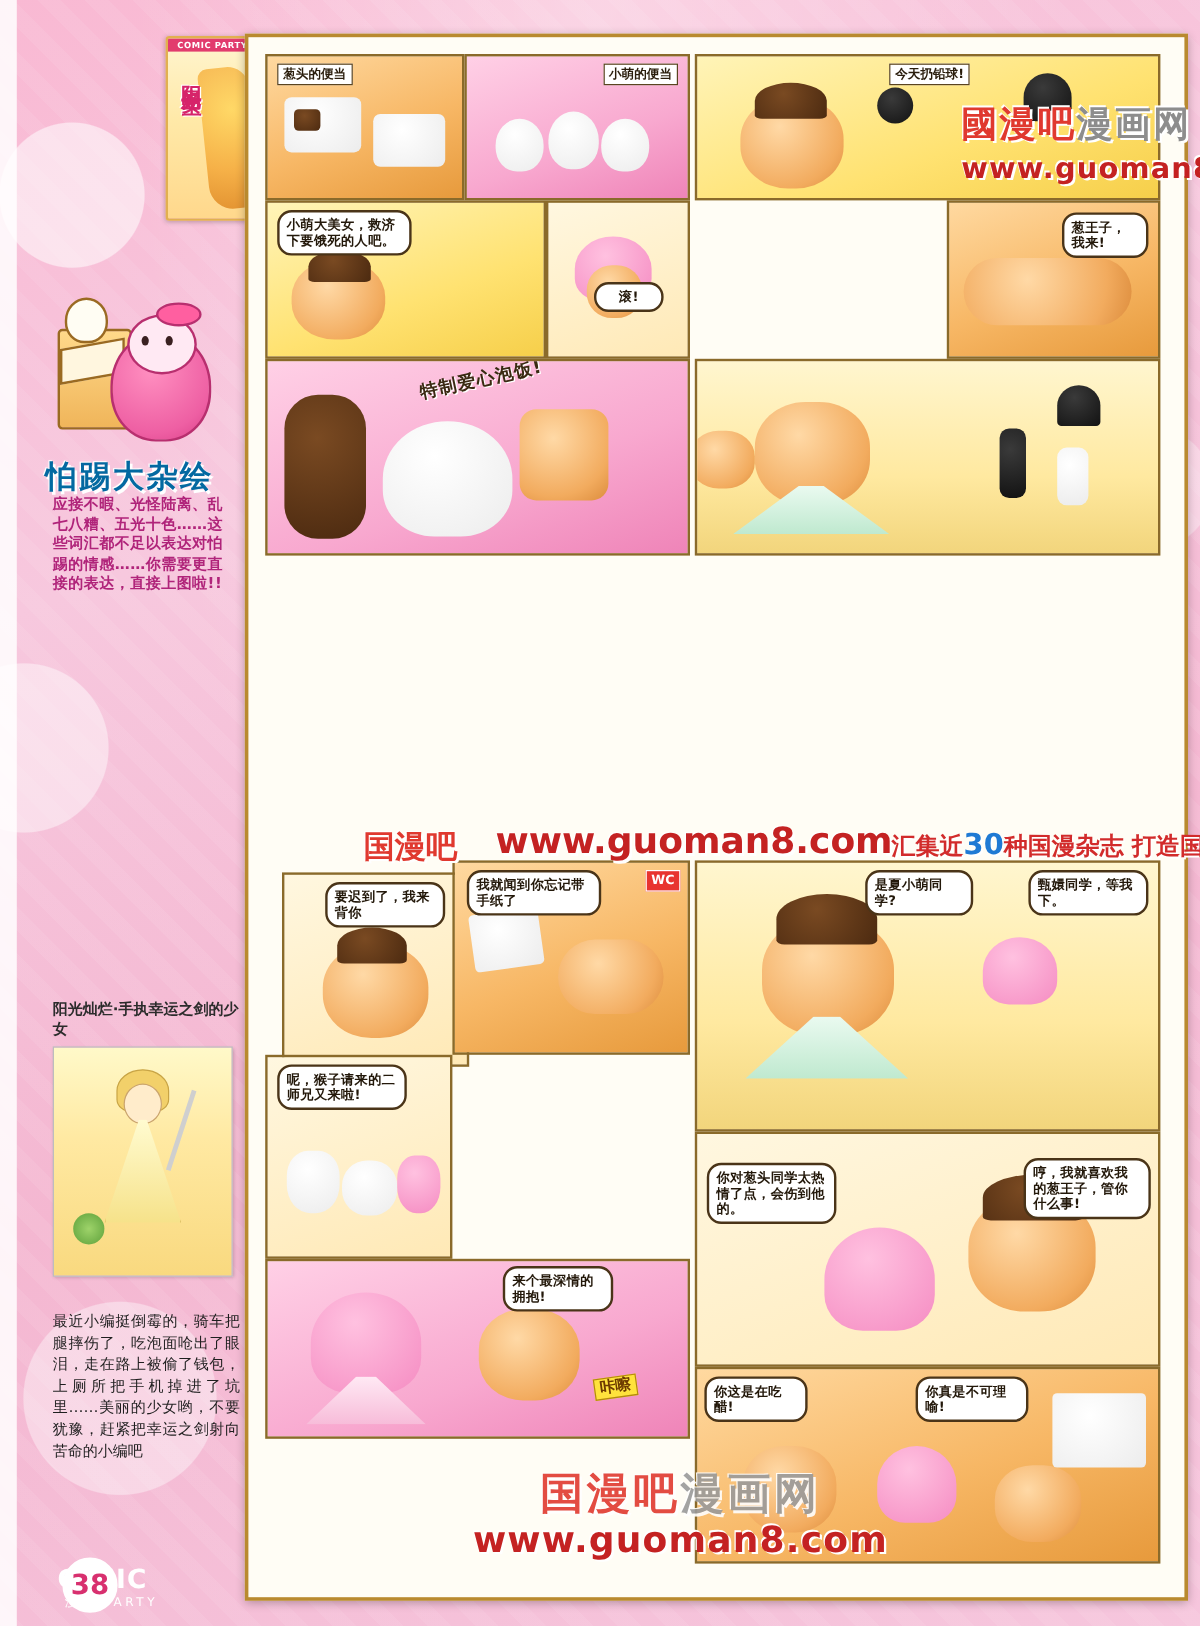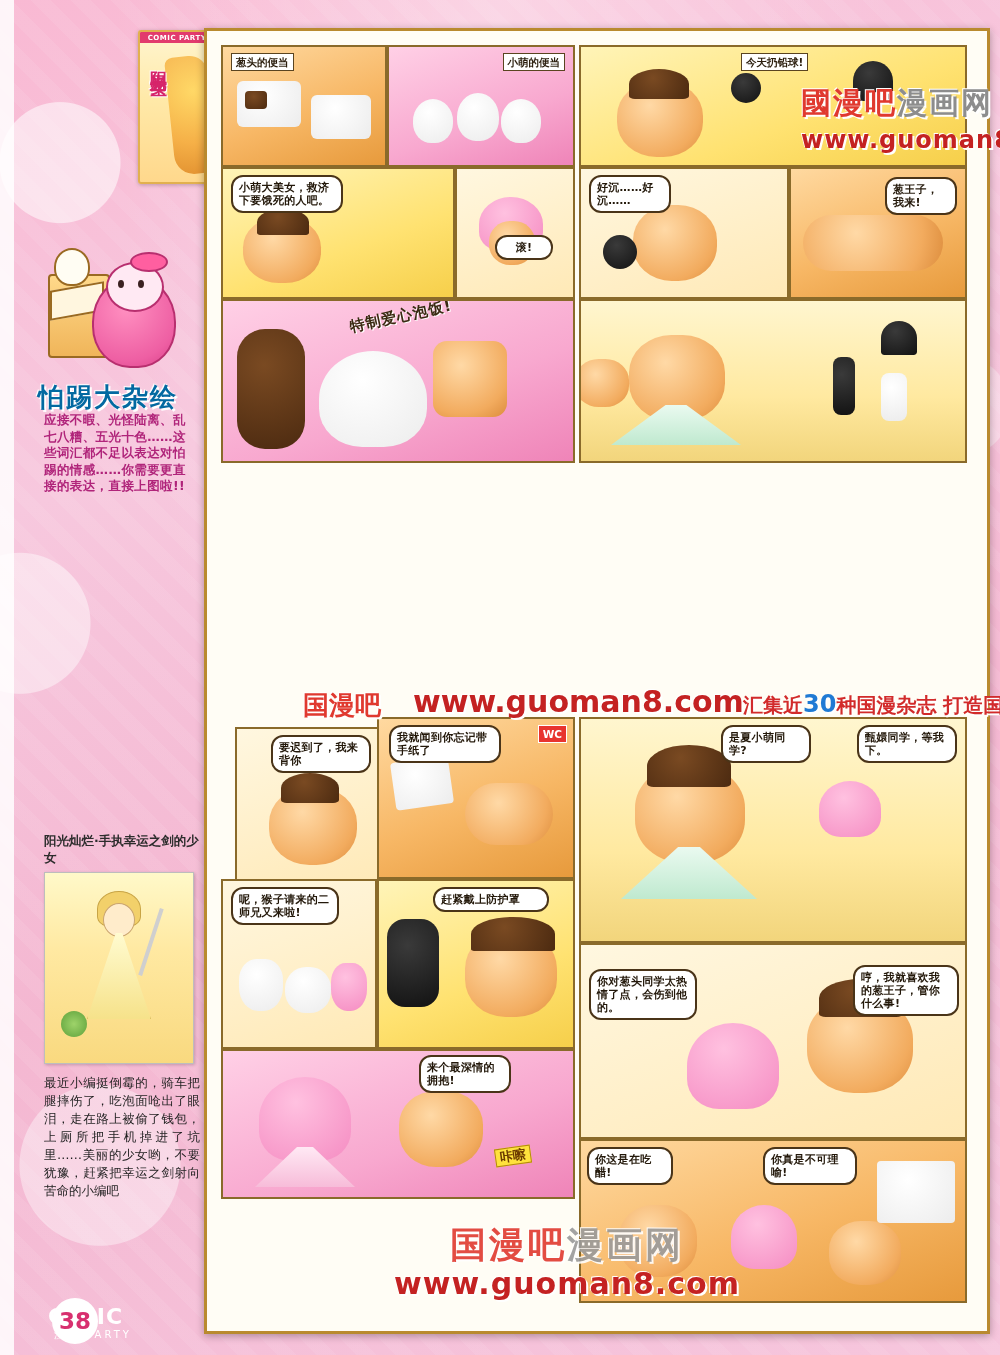--- a/index.html
+++ b/index.html
@@ -270,21 +270,21 @@
 
   <div class="left-block" style="top:818px;">
     <div class="lb-title">阳光灿烂·手执幸运之剑的少女</div>
     <div class="thumb thumb-2" style="margin-top:6px;">
       <div class="hair"></div>
       <div class="girl-head"></div>
       <div class="girl-dress"></div>
       <div class="sword"></div>
       <div class="clover"></div>
     </div>
-    <div class="body-text" style="margin-top:10px;">最近小编挺倒霉的，骑车把腿摔伤了，吃泡面呛出了眼泪，走在路上被偷了钱包，上厕所把手机掉进了坑里……美丽的少女哟，不要犹豫，赶紧把幸运之剑射向苦命的小编吧</div>
+    <div class="body-text" style="margin-top:28px;">最近小编挺倒霉的，骑车把腿摔伤了，吃泡面呛出了眼泪，走在路上被偷了钱包，上厕所把手机掉进了坑里……美丽的少女哟，不要犹豫，赶紧把幸运之剑射向苦命的小编吧</div>
   </div>
 
   <div class="page-num">
     <div class="cm">C MIC</div>
     <div class="circ">38</div>
     <div class="pt">漫画 PARTY</div>
   </div>
 </div>
 
 <div class="comic">
@@ -323,25 +323,20 @@
   </div>
 
   <div class="panel art-yellow" style="left:372px;top:14px;width:384px;height:118px;">
     <div class="ch ch-skin" style="left:36px;top:34px;width:86px;height:76px;border-radius:46%;"></div>
     <div class="ch ch-hair" style="left:48px;top:22px;width:60px;height:30px;border-radius:50% 50% 10% 10%;"></div>
     <div class="ch ch-dark" style="left:150px;top:26px;width:30px;height:30px;"></div>
     <div class="ch ch-dark" style="left:272px;top:14px;width:40px;height:40px;border-radius:50% 50% 10% 10%;"></div>
     <div class="cap" style="left:160px;top:6px;">今天扔铅球!</div>
   </div>
 
-  <div class="panel art-cream" style="left:372px;top:136px;width:206px;height:128px;">
-    <div class="ch ch-skin" style="left:52px;top:36px;width:84px;height:76px;border-radius:46%;"></div>
-    <div class="ch ch-dark" style="left:22px;top:66px;width:34px;height:34px;"></div>
-    <div class="bubble" style="left:8px;top:6px;width:66px;">好沉……好沉……</div>
-  </div>
 
   <div class="panel art-warm" style="left:582px;top:136px;width:174px;height:128px;">
     <div class="ch ch-skin" style="left:12px;top:46px;width:140px;height:56px;border-radius:30px;"></div>
     <div class="bubble" style="right:8px;top:8px;width:56px;">葱王子，我来!</div>
   </div>
 
   <div class="panel art-sky" style="left:372px;top:268px;width:384px;height:160px;">
     <div class="ch ch-skin" style="left:48px;top:34px;width:96px;height:86px;border-radius:44%;"></div>
     <div class="skirt" style="left:30px;top:104px;width:130px;height:40px;"></div>
     <div class="ch ch-skin" style="left:-6px;top:58px;width:54px;height:48px;border-radius:44%;"></div>
@@ -363,26 +358,20 @@
     <div class="bubble" style="left:10px;top:6px;width:96px;">我就闻到你忘记带手纸了</div>
   </div>
 
   <div class="panel art-cream" style="left:14px;top:848px;width:152px;height:166px;">
     <div class="ch ch-white" style="left:16px;top:78px;width:44px;height:52px;border-radius:40% 40% 45% 45%;"></div>
     <div class="ch ch-white" style="left:62px;top:86px;width:46px;height:46px;border-radius:46%;"></div>
     <div class="ch ch-pink" style="left:108px;top:82px;width:36px;height:48px;border-radius:40% 40% 45% 45%;"></div>
     <div class="bubble" style="left:8px;top:6px;width:92px;">呢，猴子请来的二师兄又来啦!</div>
   </div>
 
-  <div class="panel art-yellow" style="left:170px;top:848px;width:194px;height:166px;">
-    <div class="ch ch-dark" style="left:8px;top:38px;width:52px;height:88px;border-radius:18px;"></div>
-    <div class="ch ch-skin" style="left:86px;top:50px;width:92px;height:86px;border-radius:44%;"></div>
-    <div class="ch ch-hair" style="left:92px;top:36px;width:84px;height:34px;border-radius:50% 50% 6% 6%;"></div>
-    <div class="bubble" style="left:54px;top:6px;width:100px;">赶紧戴上防护罩</div>
-  </div>
 
   <div class="panel art-pink" style="left:14px;top:1018px;width:350px;height:146px;">
     <div class="ch ch-pink" style="left:36px;top:26px;width:92px;height:84px;border-radius:50% 50% 35% 35%;"></div>
     <div class="skirt" style="left:32px;top:96px;width:100px;height:40px;background:linear-gradient(180deg,#ffe9f4,#f7bcd9);"></div>
     <div class="ch ch-skin" style="left:176px;top:40px;width:84px;height:76px;border-radius:44%;"></div>
     <div class="bubble" style="left:196px;top:4px;width:76px;">来个最深情的拥抱!</div>
     <div class="cap" style="left:272px;top:96px;background:#ffe23c;border-color:#b4890f;color:#6d3b00;font-size:13px;transform:rotate(-8deg);">咔嚓</div>
   </div>
 
   <div class="panel art-sky" style="left:372px;top:686px;width:384px;height:222px;">

